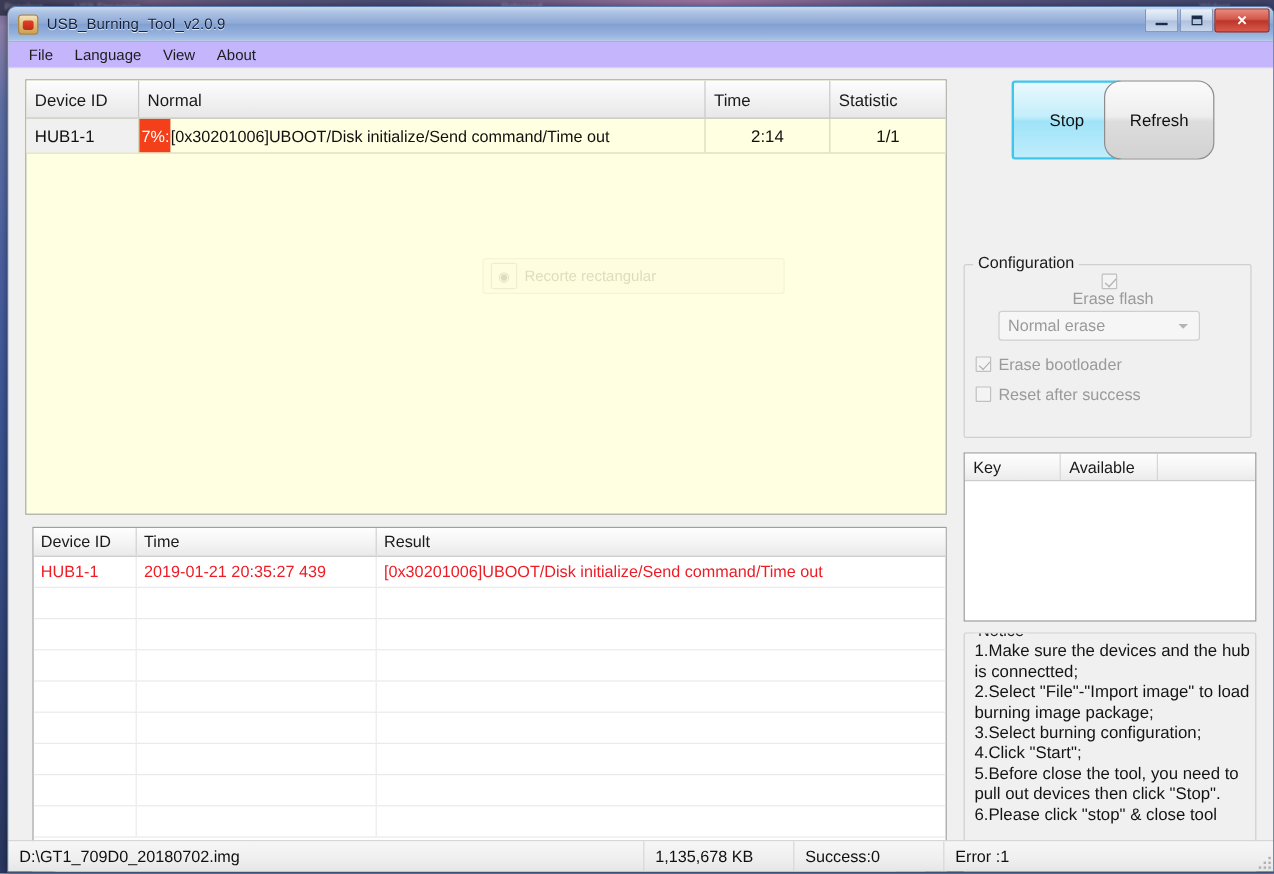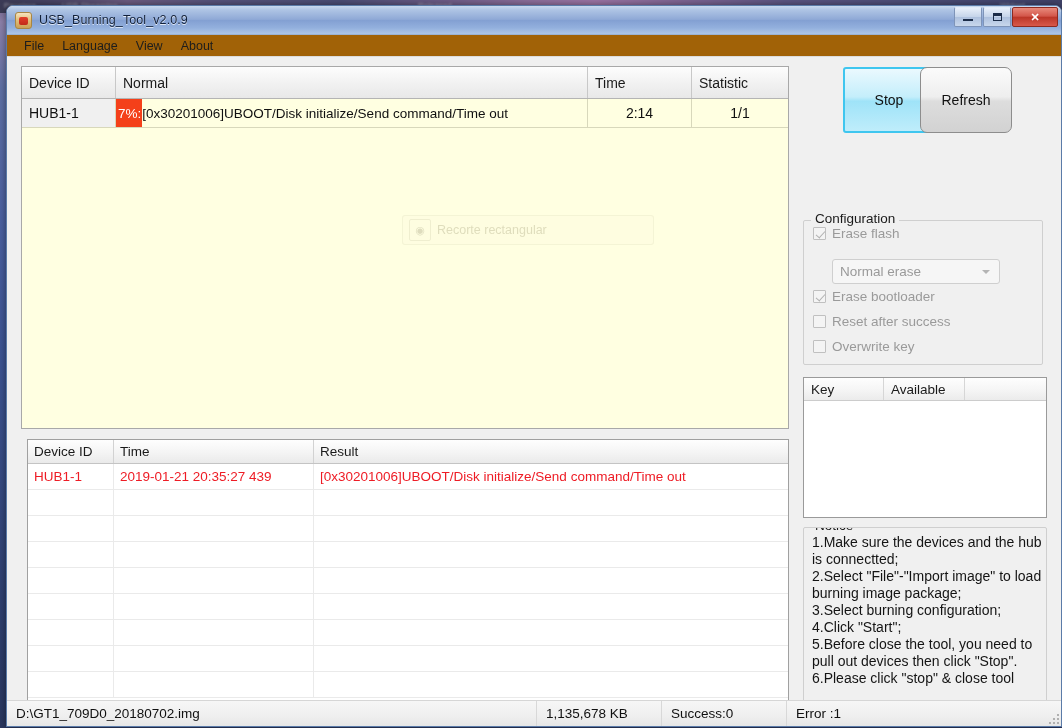--- a/index.html
+++ b/index.html
@@ -99,21 +99,21 @@
     border: 1px solid #8d2a20;
     color: #ffffff;
     font-weight: bold;
   }
   .glyph-min { display:block; width:10px; height:2px; background:#1b2c48; margin-top:6px;}
   .glyph-max { display:block; width:9px; height:8px; border:1.5px solid #1b2c48; border-top-width:3px;}
 
   
   #menu-bar {
     height: 22px; flex: 0 0 22px;
-    background: #a16207;
+    background: #c4b5fd;
     display: flex; align-items: center;
     padding-left: 8px;
     border-bottom: 1px solid #dcdcdc;
   }
   .menu-item {
     font-size: 12.5px; color: #1d1d1d;
     padding: 2px 9px;
     cursor: default;
   }
 
@@ -303,21 +303,21 @@
     display: flex; align-items: center; justify-content: center;
     font-size: 14px; color: #111111;
     cursor: default;
     margin-left: 40px;
   }
   #btn-refresh {
     position: absolute;
     left: 913px; top: 10px;
     width: 92px; height: 66px;
     border: 1px solid #8d8d8d;
-    border-radius: 7px;
+    border-radius: 14px;
     background: linear-gradient(180deg, #fbfbfb 0%, #eeeeee 45%, #dddddd 52%, #d2d2d2 100%);
     display: flex; align-items: center; justify-content: center;
     font-size: 14px; color: #111111;
     cursor: default;
   }
 
   
   .groupbox {
     position: absolute;
     border: 1px solid #cfcfcf;
@@ -579,44 +579,40 @@
       </div>
       <div class="sb-arrow">▶</div>
     </div>
 
     <div id="btn-stop">Stop</div>
     <div id="btn-refresh">Refresh</div>
 
     <div class="groupbox" id="cfg-group">
       <div class="gb-title">Configuration</div>
 
-      <div class="cfg-row" style="margin-top:0;">
+      <div class="cfg-row" style="margin-top:7px;flex-direction:column;">
         <span class="chk checked"></span>
         <span>Erase flash</span>
       </div>
 
       <div id="erase-mode-select">
         <span>Normal erase</span>
         <span id="erase-mode-arrow"></span>
       </div>
 
       <div class="cfg-row" style="margin-top:38px;">
         <span class="chk checked"></span>
         <span>Erase bootloader</span>
       </div>
 
       <div class="cfg-row">
         <span class="chk"></span>
         <span>Reset after success</span>
       </div>
 
-      <div class="cfg-row">
-        <span class="chk"></span>
-        <span>Overwrite key</span>
-      </div>
     </div>
 
     <div id="key-table">
       <div id="key-head">
         <div class="hcell kcol-key">Key</div>
         <div class="hcell kcol-avail">Available</div>
         <div class="hcell kcol-rest"></div>
       </div>
     </div>
 

